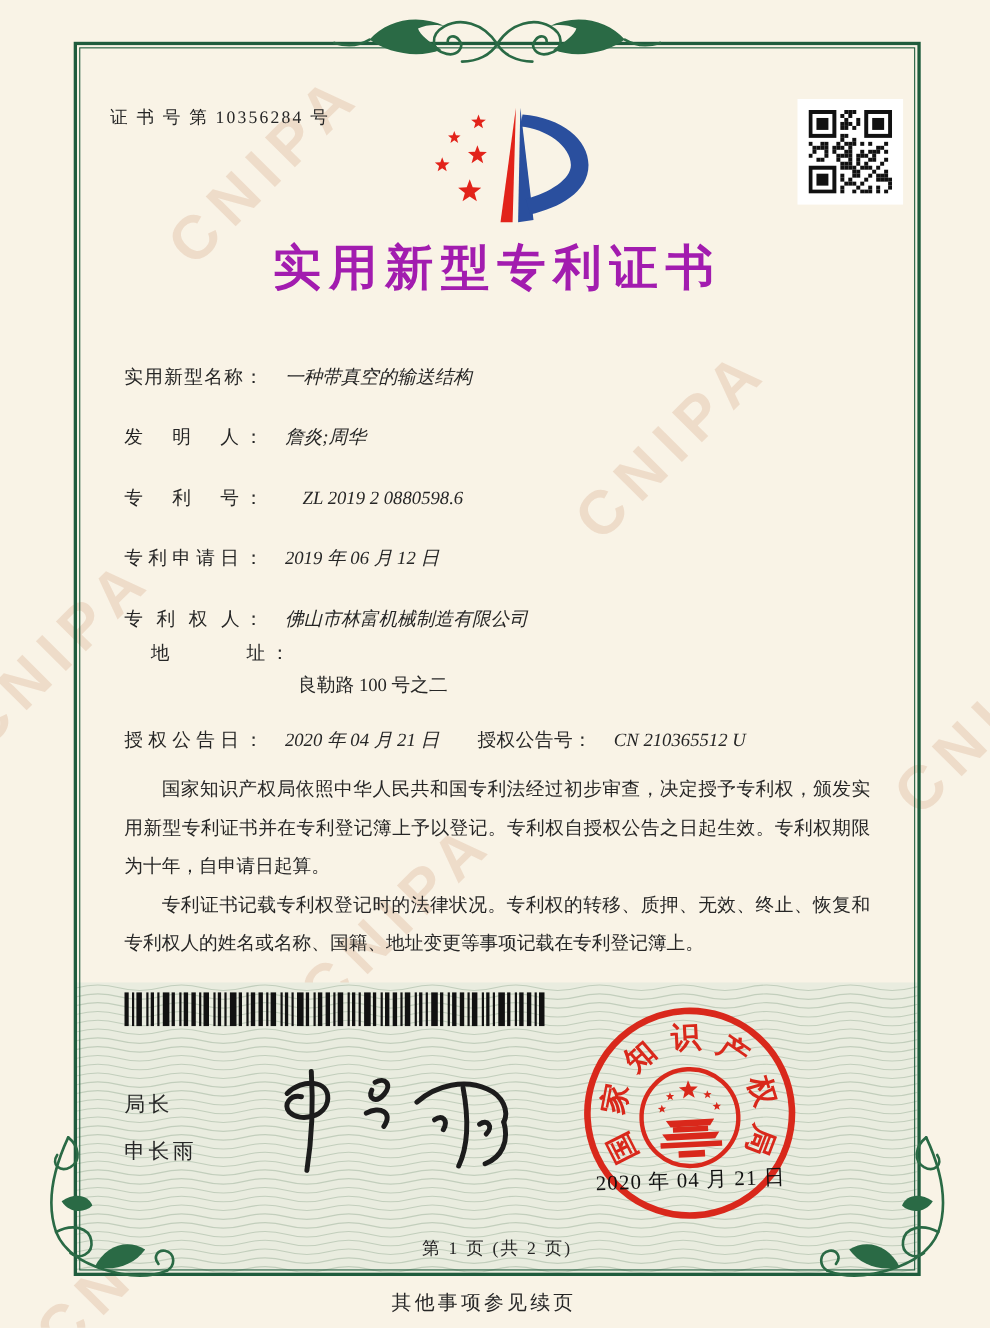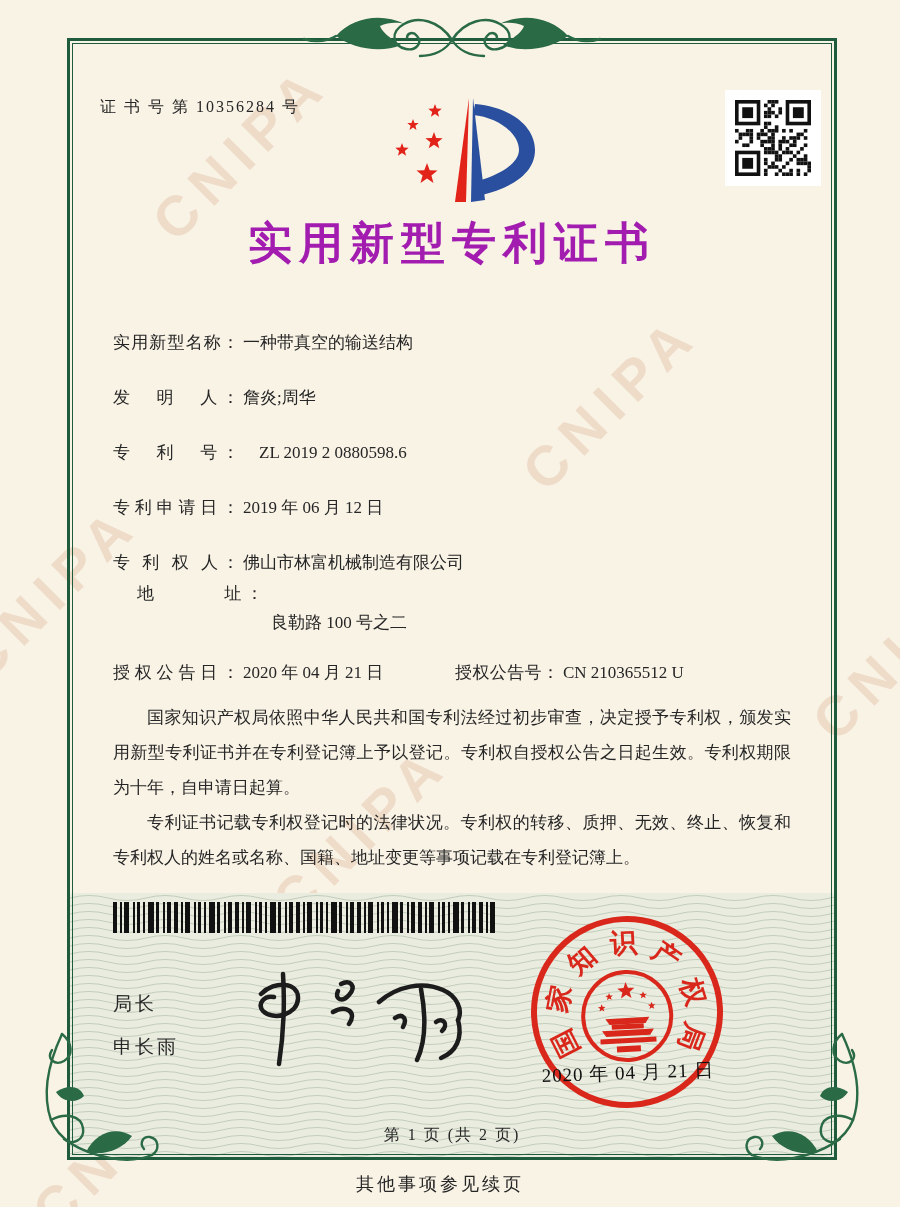--- a/index.html
+++ b/index.html
@@ -27,21 +27,21 @@
   .cert-no{left:100px;top:97px;font-size:16px;letter-spacing:2px;}
 
   .qr-box{left:725px;top:90px;width:96px;height:96px;background:#fff;}
 
   .title{left:67px;top:214px;width:770px;text-align:center;font-size:44px;
          font-weight:bold;letter-spacing:7px;color:#a21caf;}
 
   .frow{position:absolute;left:113px;font-size:17px;display:flex;line-height:26px;}
   .flabel{display:inline-block;width:126px;text-align:justify;text-align-last:justify;
           white-space:nowrap;flex:0 0 126px;}
-  .fval{margin-left:4px;white-space:nowrap;}
+  .fval{margin-left:20px;white-space:nowrap;font-style:italic;}
   .fval2{margin-left:8px;white-space:normal;width:520px;line-height:28px;}
 
   .paras{left:113px;top:700px;width:678px;font-size:17px;line-height:35px;
          text-align:justify;}
   .paras p{margin:0;text-indent:2em;}
 
   .officer{left:113px;font-size:19px;letter-spacing:3px;}
 
   .seal{left:531px;top:916px;width:192px;height:192px;border:6px solid #d9281b;
         border-radius:50%;box-sizing:border-box;transform:rotate(-3deg);}
@@ -305,21 +305,21 @@
   <span class="flabel">地　　　址：</span>
   <span class="fval2">
     <br>
     <span>良勒路 100 号之二</span>
   </span>
 </div>
 <div class="frow z2" style="top:660px;">
   <span class="flabel">授权公告日：</span>
   <span class="fval">2020 年 04 月 21 日</span>
 </div>
-<div class="frow z2" style="top:660px;left:455px;">
+<div class="frow z2" style="top:660px;left:434px;">
   <span class="flabel" style="width:104px;flex-basis:104px;">授权公告号：</span>
   <span class="fval">CN 210365512 U</span>
 </div>
 
 <div class="abs z2 paras">
   <p>国家知识产权局依照中华人民共和国专利法经过初步审查，决定授予专利权，颁发实用新型专利证书并在专利登记簿上予以登记。专利权自授权公告之日起生效。专利权期限为十年，自申请日起算。</p>
   <p>专利证书记载专利权登记时的法律状况。专利权的转移、质押、无效、终止、恢复和专利权人的姓名或名称、国籍、地址变更等事项记载在专利登记簿上。</p>
 </div>
 
 <svg id="barcode" class="abs z2" style="left:113px;top:902px;" width="392" height="31">

